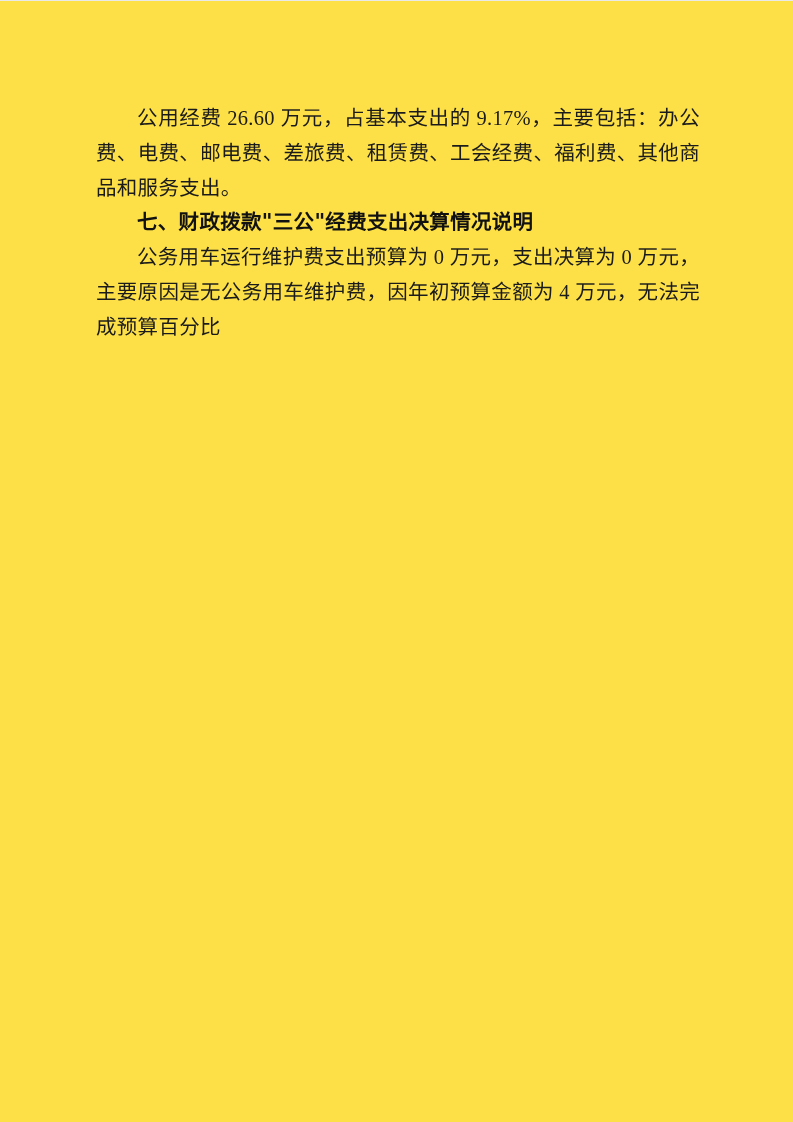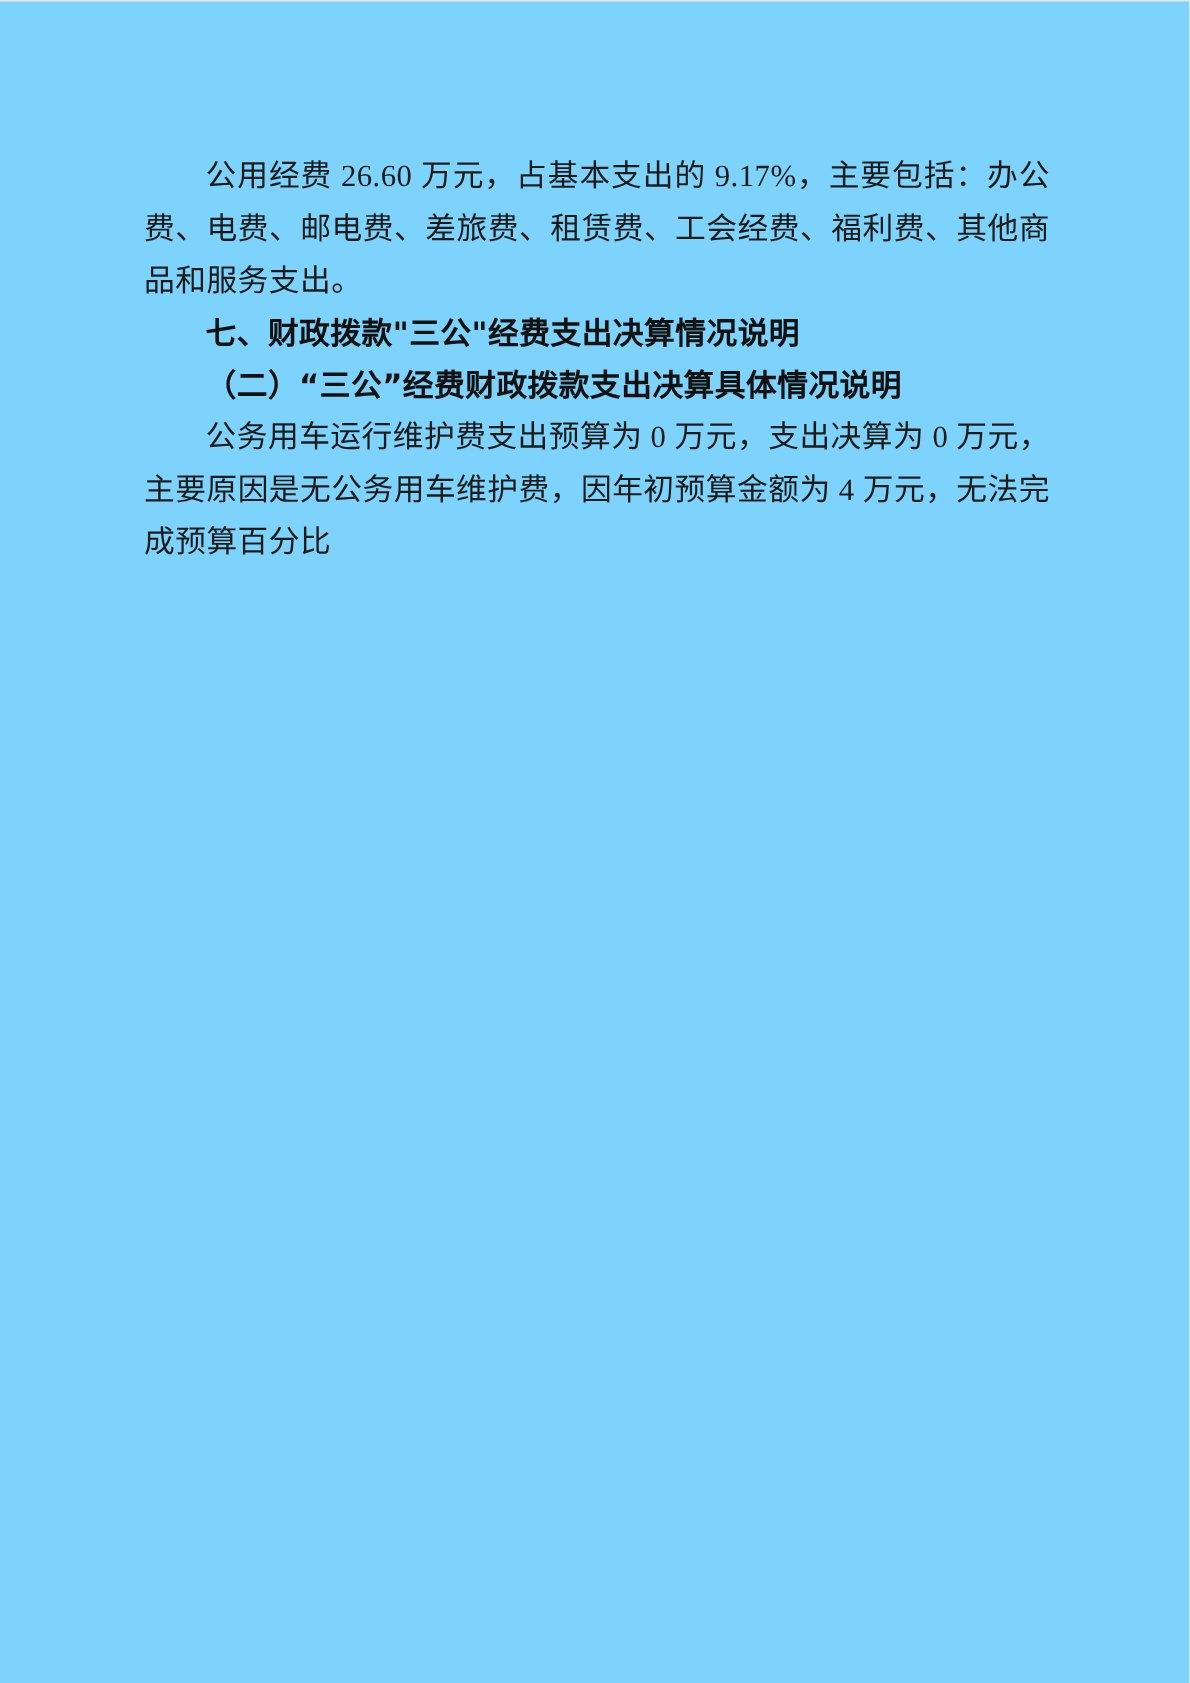--- a/index.html
+++ b/index.html
@@ -4,21 +4,21 @@
 <style>
   html, body {
     margin: 0;
     padding: 0;
     background: #ffffff;
   }
   .page {
     position: relative;
     width: 793px;
     height: 1122px;
-    background: #7dd3fc;
+    background: #fde047;
     overflow: hidden;
     border-top: 1px solid #e9e9e9;
     box-sizing: border-box;
   }
   .content {
     position: absolute;
     left: 96px;
     top: 100px;
     width: 604px;
     color: #1b1b1b;
@@ -40,16 +40,15 @@
     color: #111111;
   }
 </style>
 </head>
 <body>
 
 <div class="page">
   <div class="content">
       <p class="para body">公用经费 26.60 万元，占基本支出的 9.17%，主要包括：办公费、电费、邮电费、差旅费、租赁费、工会经费、福利费、其他商品和服务支出。</p>
       <p class="para heading">七、财政拨款"三公"经费支出决算情况说明</p>
-      <p class="para heading">（二）“三公”经费财政拨款支出决算具体情况说明</p>
       <p class="para body">公务用车运行维护费支出预算为 0 万元，支出决算为 0 万元，主要原因是无公务用车维护费，因年初预算金额为 4 万元，无法完成预算百分比</p>
     </div>
 </div>
 
 </body></html>

